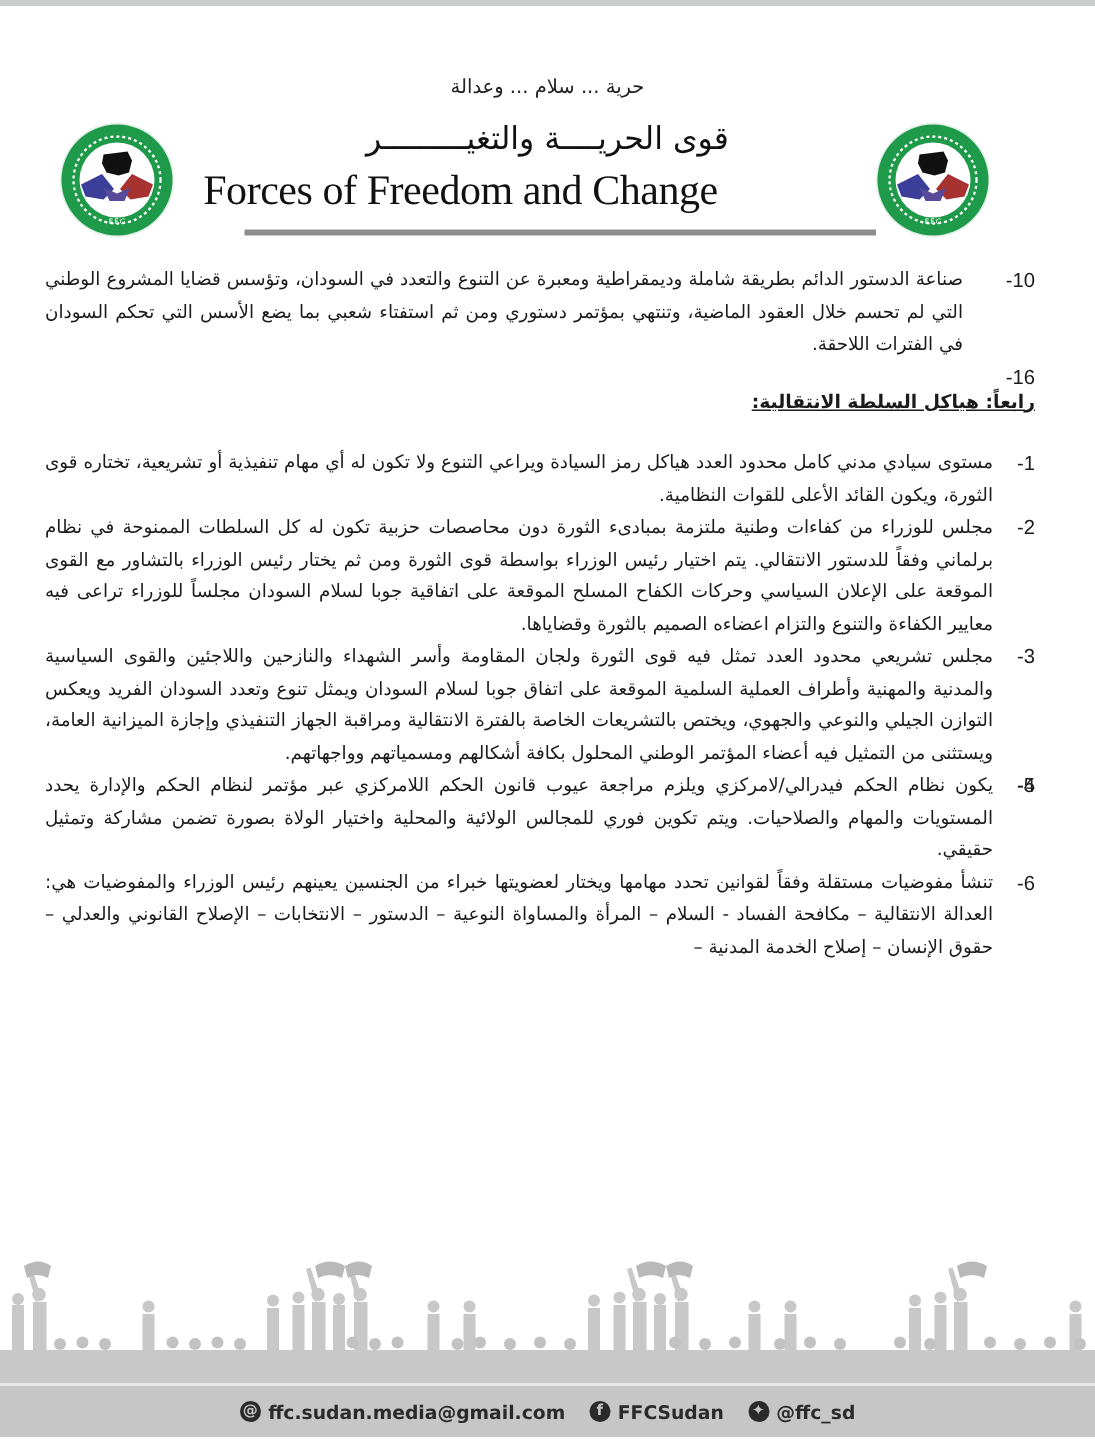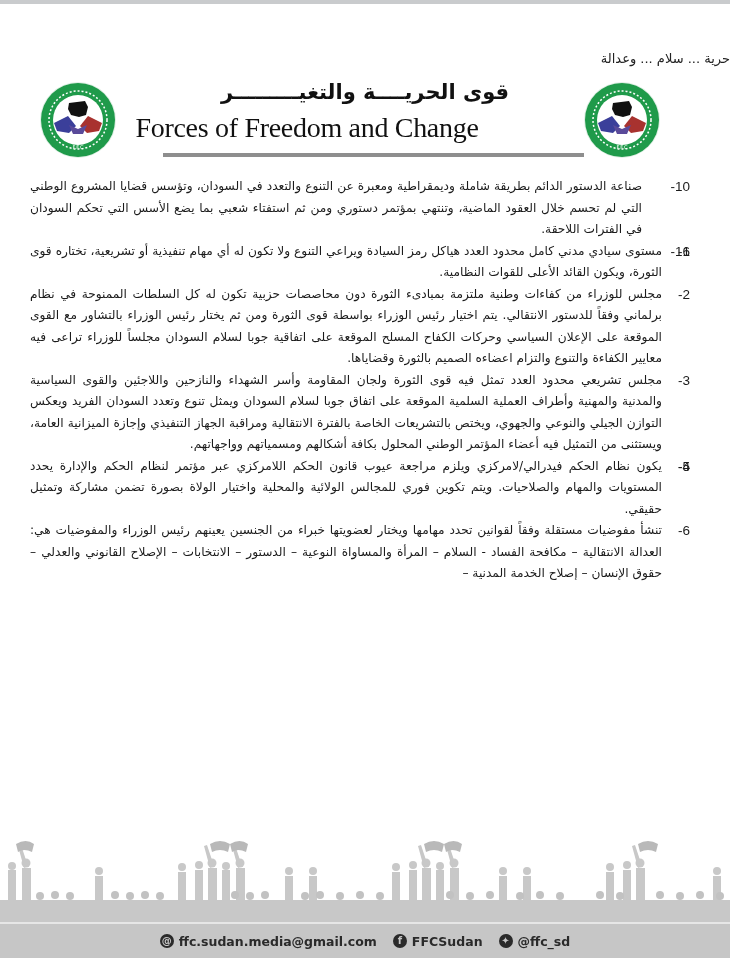--- a/index.html
+++ b/index.html
@@ -9,26 +9,26 @@
   }
   .topbar { position: absolute; left: 0; top: 0; width: 730px; height: 4px; background: #c9cbcd; }
   .logo {
     position: absolute; top: 83px; width: 74px; height: 74px; border-radius: 50%;
     background: #1f9a4a; box-shadow: 0 0 0 1px #e0efe5;
   }
   .logo.left { left: 41px; }
   .logo.right { left: 585px; }
   .logo svg { width: 74px; height: 74px; display: block; }
   .header-slogan {
-    position: absolute; top: 51px; left: 0; width: 730px; 
+    position: absolute; top: 51px; left: 0; width: 730px; text-align: center;
     font-family: "DejaVu Sans", sans-serif; font-size: 13px; color: #222;
   }
   .header-ar {
     position: absolute; top: 80px; left: 0; width: 730px; text-align: center;
-    font-family: "DejaVu Sans", sans-serif; font-weight: bold; font-size: 21px; color: #111;
+    font-family: "DejaVu Sans", sans-serif; font-weight: normal; font-size: 21px; color: #111;
   }
   .header-en {
     position: absolute; top: 112px; left: 0; width: 614px; text-align: center;
     font-family: "Liberation Serif", serif; font-size: 28px; color: #111; letter-spacing: -0.3px;
   }
   .header-rule {
     position: absolute; top: 153px; left: 163px; width: 421px; height: 4px; background: #8e8e8e;
   }
   .content {
     position: absolute; left: 30px; top: 176px; width: 660px; direction: rtl;
@@ -96,20 +96,21 @@
 
 <div class="content">
   <div class="item">
     <span class="num">-10</span>
     <span>صناعة الدستور الدائم بطريقة شاملة وديمقراطية ومعبرة عن التنوع والتعدد في السودان، وتؤسس قضايا المشروع الوطني التي لم تحسم خلال العقود الماضية، وتنتهي بمؤتمر دستوري ومن ثم استفتاء شعبي بما يضع الأسس التي تحكم السودان في الفترات اللاحقة.</span>
   </div>
   <div class="item">
     <span class="num">-16</span>
   </div>
 
+  <div class="section-heading">رابعاً: هياكل السلطة الانتقالية:</div>
 
   <div class="item tight">
     <span class="num">-1</span>
     <span>مستوى سيادي مدني كامل محدود العدد هياكل رمز السيادة ويراعي التنوع ولا تكون له أي مهام تنفيذية أو تشريعية، تختاره قوى الثورة، ويكون القائد الأعلى للقوات النظامية.</span>
   </div>
   <div class="item tight">
     <span class="num">-2</span>
     <span>مجلس للوزراء من كفاءات وطنية ملتزمة بمبادىء الثورة دون محاصصات حزبية تكون له كل السلطات الممنوحة في نظام برلماني وفقاً للدستور الانتقالي. يتم اختيار رئيس الوزراء بواسطة قوى الثورة ومن ثم يختار رئيس الوزراء بالتشاور مع القوى الموقعة على الإعلان السياسي وحركات الكفاح المسلح الموقعة على اتفاقية جوبا لسلام السودان مجلساً للوزراء تراعى فيه معايير الكفاءة والتنوع والتزام اعضاءه الصميم بالثورة وقضاياها.</span>
   </div>
   <div class="item tight">

